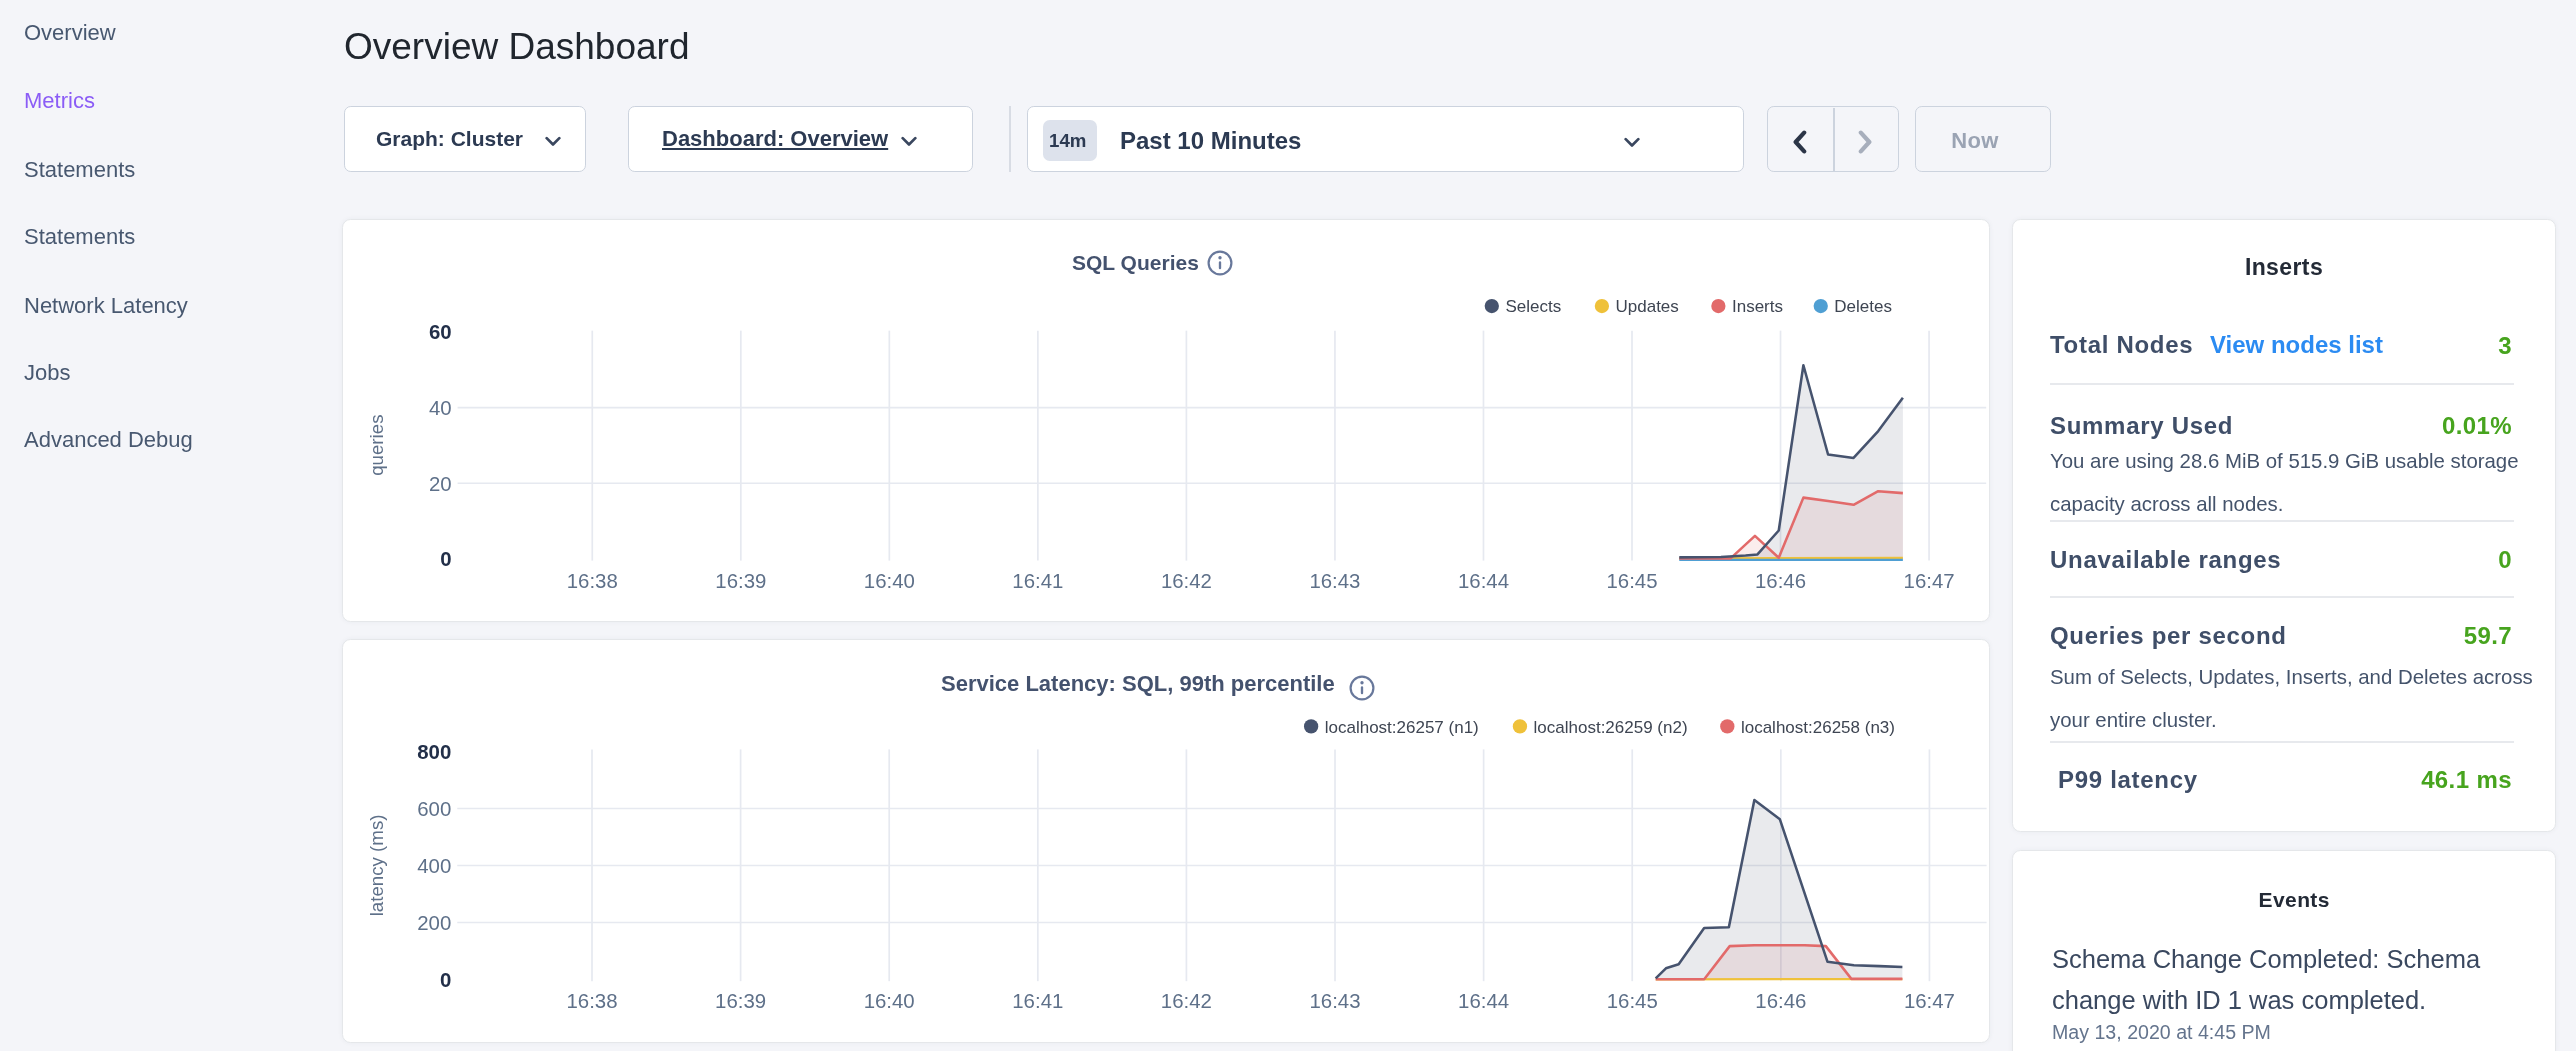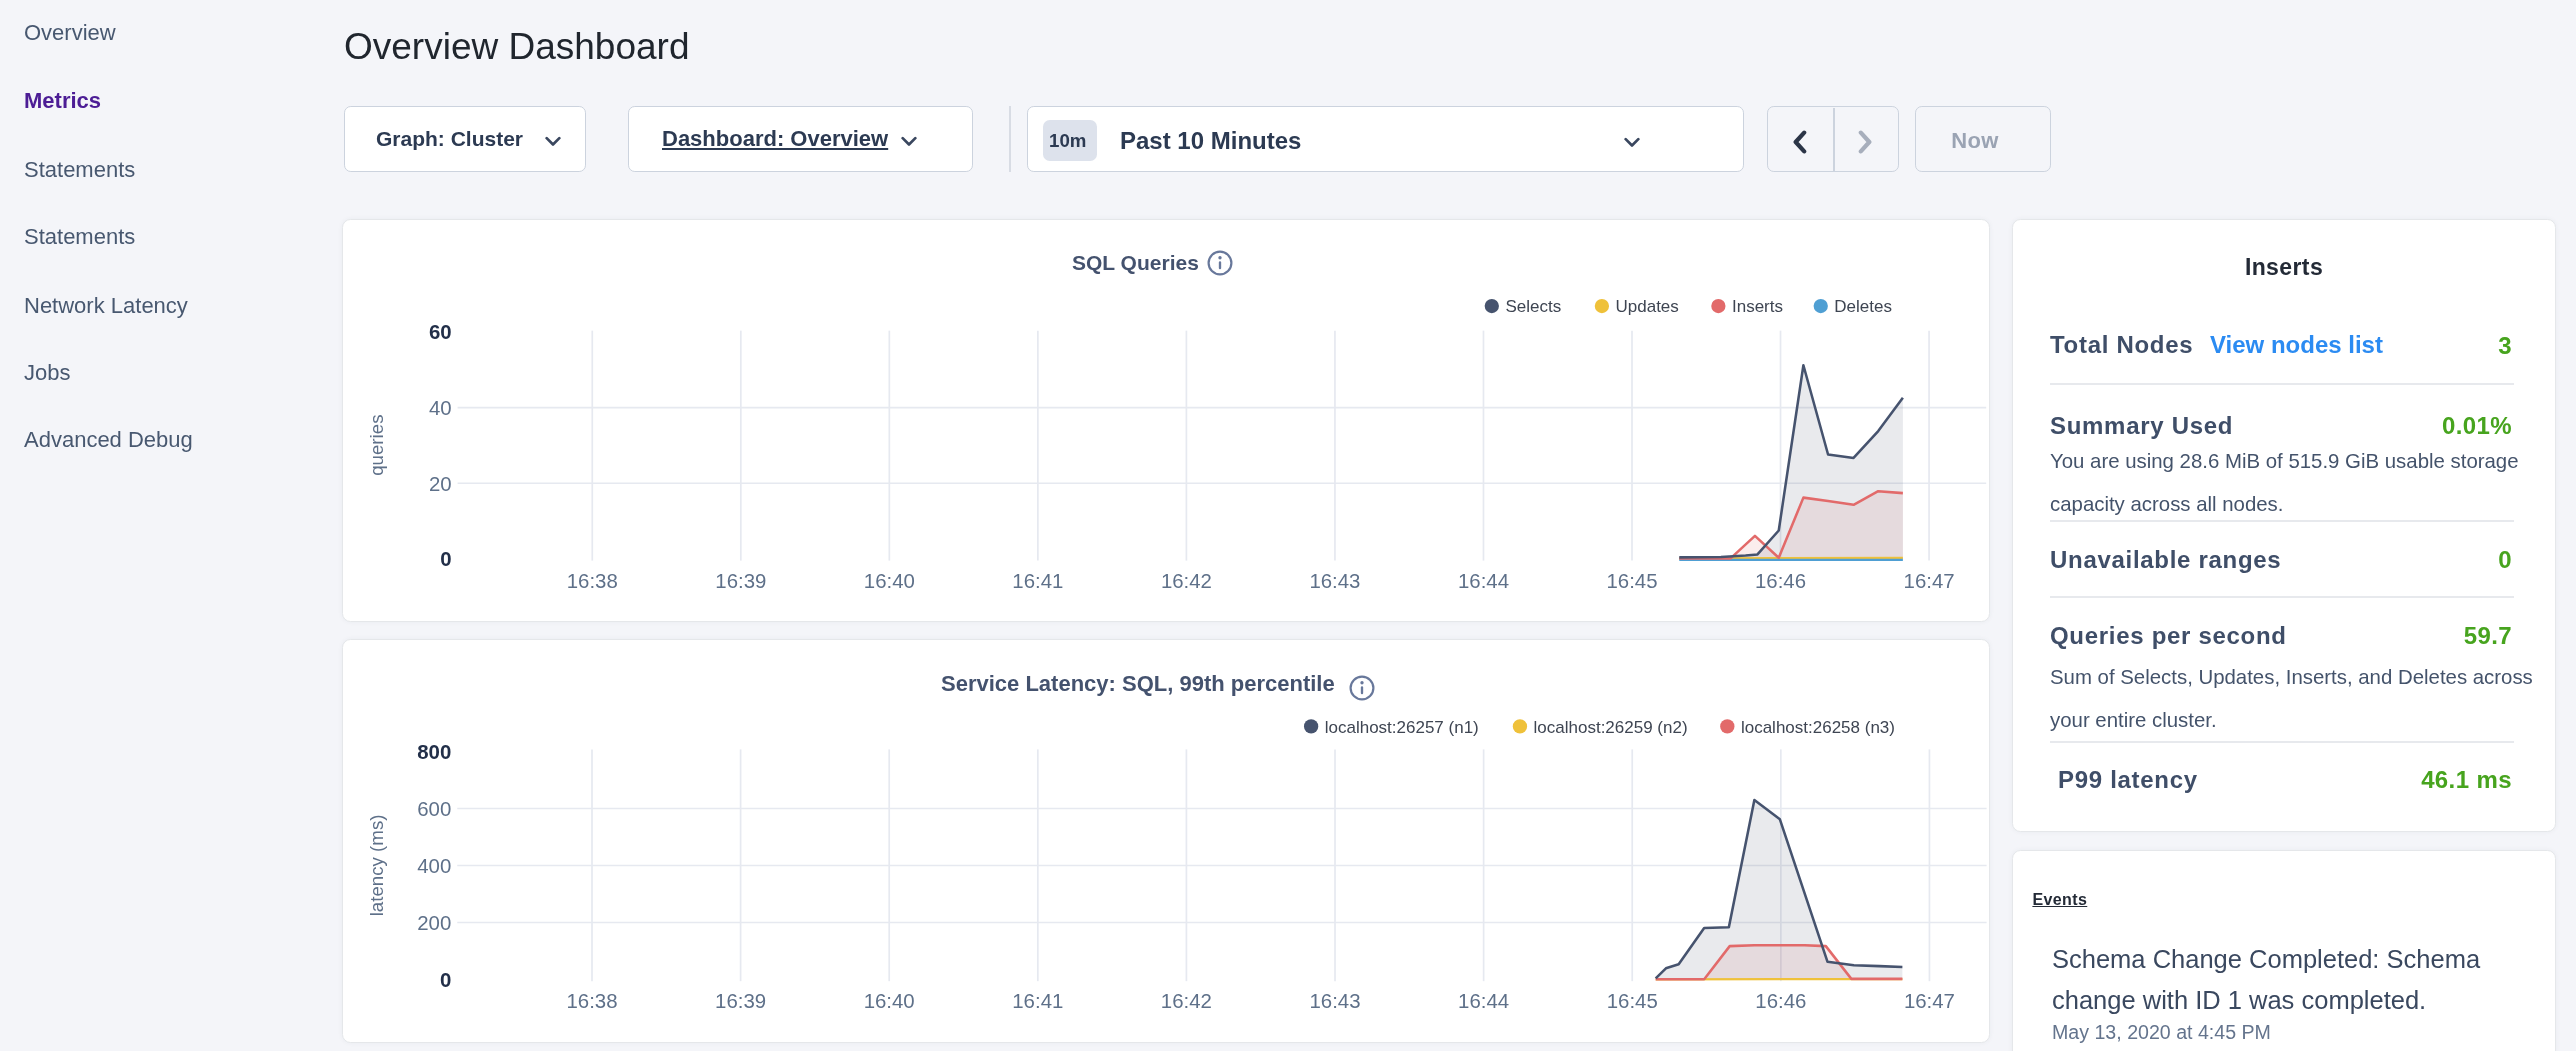--- a/index.html
+++ b/index.html
@@ -1,20 +1,20 @@
 <!DOCTYPE html>
 <html style="font-size:13.6px"><head><meta charset="utf-8"><style>
 
 * { margin:0; padding:0; box-sizing:border-box; }
 html,body { width:2576px; height:1051px; overflow:hidden; }
 body { background:#f4f5f9; font-family:"Liberation Sans", sans-serif; position:relative; }
 .abs { position:absolute; }
 .panel { position:absolute; background:#fff; border:1.7px solid #e5e7ea; border-radius:8.5px; box-shadow:0 0 5.1px rgba(40,50,70,0.05); }
 .nav { position:absolute; left:24px; font-size:22px; color:#485870; line-height:22px; white-space:nowrap; }
-.nav.active { color:#4c1d95; font-weight:bold; }
+.nav.active { color:#8b5cf6; font-weight:normal; }
 .btn { position:absolute; background:#fff; border:1.7px solid #ccd3de; border-radius:6.8px; }
 .btxt { position:absolute; font-weight:bold; color:#2c3a52; white-space:nowrap; }
 .divline { position:absolute; background:#d8dce4; }
 .sumlabel { position:absolute; font-weight:bold; color:#3f4e68; font-size:24px; letter-spacing:0.7px; white-space:nowrap; line-height:24px; }
 .sumval { position:absolute; font-weight:bold; color:#47a41e; font-size:24px; letter-spacing:0.4px; white-space:nowrap; line-height:24px; right:64px; }
 .sumdesc { position:absolute; color:#44536b; font-size:20.4px; line-height:43px; white-space:nowrap; }
 .hr { position:absolute; height:1.7px; background:#e7e9ed; }
 
 </style></head><body>
 <div class="nav" style="top:22px">Overview</div>
@@ -35,21 +35,21 @@
 <div class="btn" style="left:628px; top:106px; width:345px; height:66px;"></div>
 <div class="btxt" style="left:662px; top:128px; font-size:22px; line-height:22px;text-decoration:underline;">Dashboard: Overview</div>
 <div class="abs" style="left:901px; top:136px;">
     <svg width="16" height="11" viewBox="0 0 19 13" style="display:block">
       <path d="M2 2.5 L9.5 10 L17 2.5" fill="none" stroke="#3a475f" stroke-width="3.2" stroke-linecap="round" stroke-linejoin="round"></path>
     </svg>
   </div>
 <div class="divline" style="left:1009px; top:106px; width:1.7px; height:66px;"></div>
 <div class="btn" style="left:1027px; top:106px; width:717px; height:66px;"></div>
 <div class="abs" style="left:1043px; top:120px; width:54px; height:41px; background:#dde2ec; border-radius:6.8px;"></div>
-<div class="abs" style="left:1049px; top:132px; font-size:18.7px; font-weight:bold; color:#2c3a52; line-height:18.7px;">10m</div>
+<div class="abs" style="left:1049px; top:132px; font-size:18.7px; font-weight:bold; color:#2c3a52; line-height:18.7px;">14m</div>
 <div class="btxt" style="left:1120px; top:129px; font-size:24px; line-height:24px;">Past 10 Minutes</div>
 <div class="abs" style="left:1624px; top:137px;">
     <svg width="16" height="11" viewBox="0 0 19 13" style="display:block">
       <path d="M2 2.5 L9.5 10 L17 2.5" fill="none" stroke="#3a475f" stroke-width="3.2" stroke-linecap="round" stroke-linejoin="round"></path>
     </svg>
   </div>
 <div class="btn" style="left:1767px; top:106px; width:132px; height:66px; background:transparent;"></div>
 <div class="divline" style="left:1833px; top:108px; width:1.7px; height:63px; background:#ccd3de;"></div>
 <div class="abs" style="left:1791px; top:130px;">
     <svg width="17" height="24" viewBox="0 0 20 28" style="display:block">
@@ -179,15 +179,15 @@
 <div class="sumlabel" style="left:2050px; top:548px;">Unavailable ranges</div>
 <div class="sumval" style="top:548px;">0</div>
 <div class="hr" style="left:2050px; top:596px; width:464px;"></div>
 <div class="sumlabel" style="left:2050px; top:624px;">Queries per second</div>
 <div class="sumval" style="top:624px;">59.7</div>
 <div class="sumdesc" style="left:2050px; top:656px;">Sum of Selects, Updates, Inserts, and Deletes across<br>your entire cluster.</div>
 <div class="hr" style="left:2050px; top:741px; width:464px;"></div>
 <div class="sumlabel" style="left:2050px; top:768px;margin-left:8px;">P99 latency</div>
 <div class="sumval" style="top:768px;">46.1 ms</div>
 <div class="panel" style="left:2012px; top:850px; width:544px; height:306px;"></div>
-<div class="abs" style="left:2012px; top:887px; width:544px; font-size:16px; font-weight:bold; color:#232a36; letter-spacing:0.4px; line-height:25px; text-indent:20.4px;text-decoration:underline;">Events</div>
+<div class="abs" style="left:2012px; top:887px; width:544px; text-align:center; font-size:21px; font-weight:bold; color:#232a36; letter-spacing:0.4px; line-height:25px; text-indent:20.4px;">Events</div>
 <div class="abs" style="left:2052px; top:939px; font-size:25.5px; color:#3a485f; line-height:41px; white-space:nowrap;">Schema Change Completed: Schema<br>change with ID 1 was completed.</div>
 <div class="abs" style="left:2052px; top:1023px; font-size:19.6px; color:#64748d; line-height:19.6px;">May 13, 2020 at 4:45 PM</div>
 
 </body></html>

